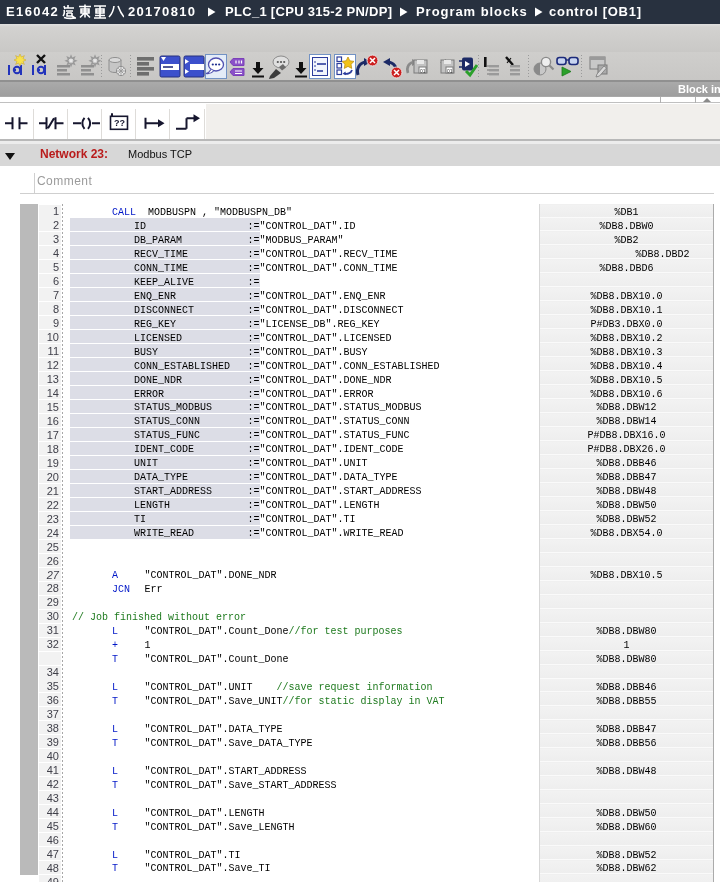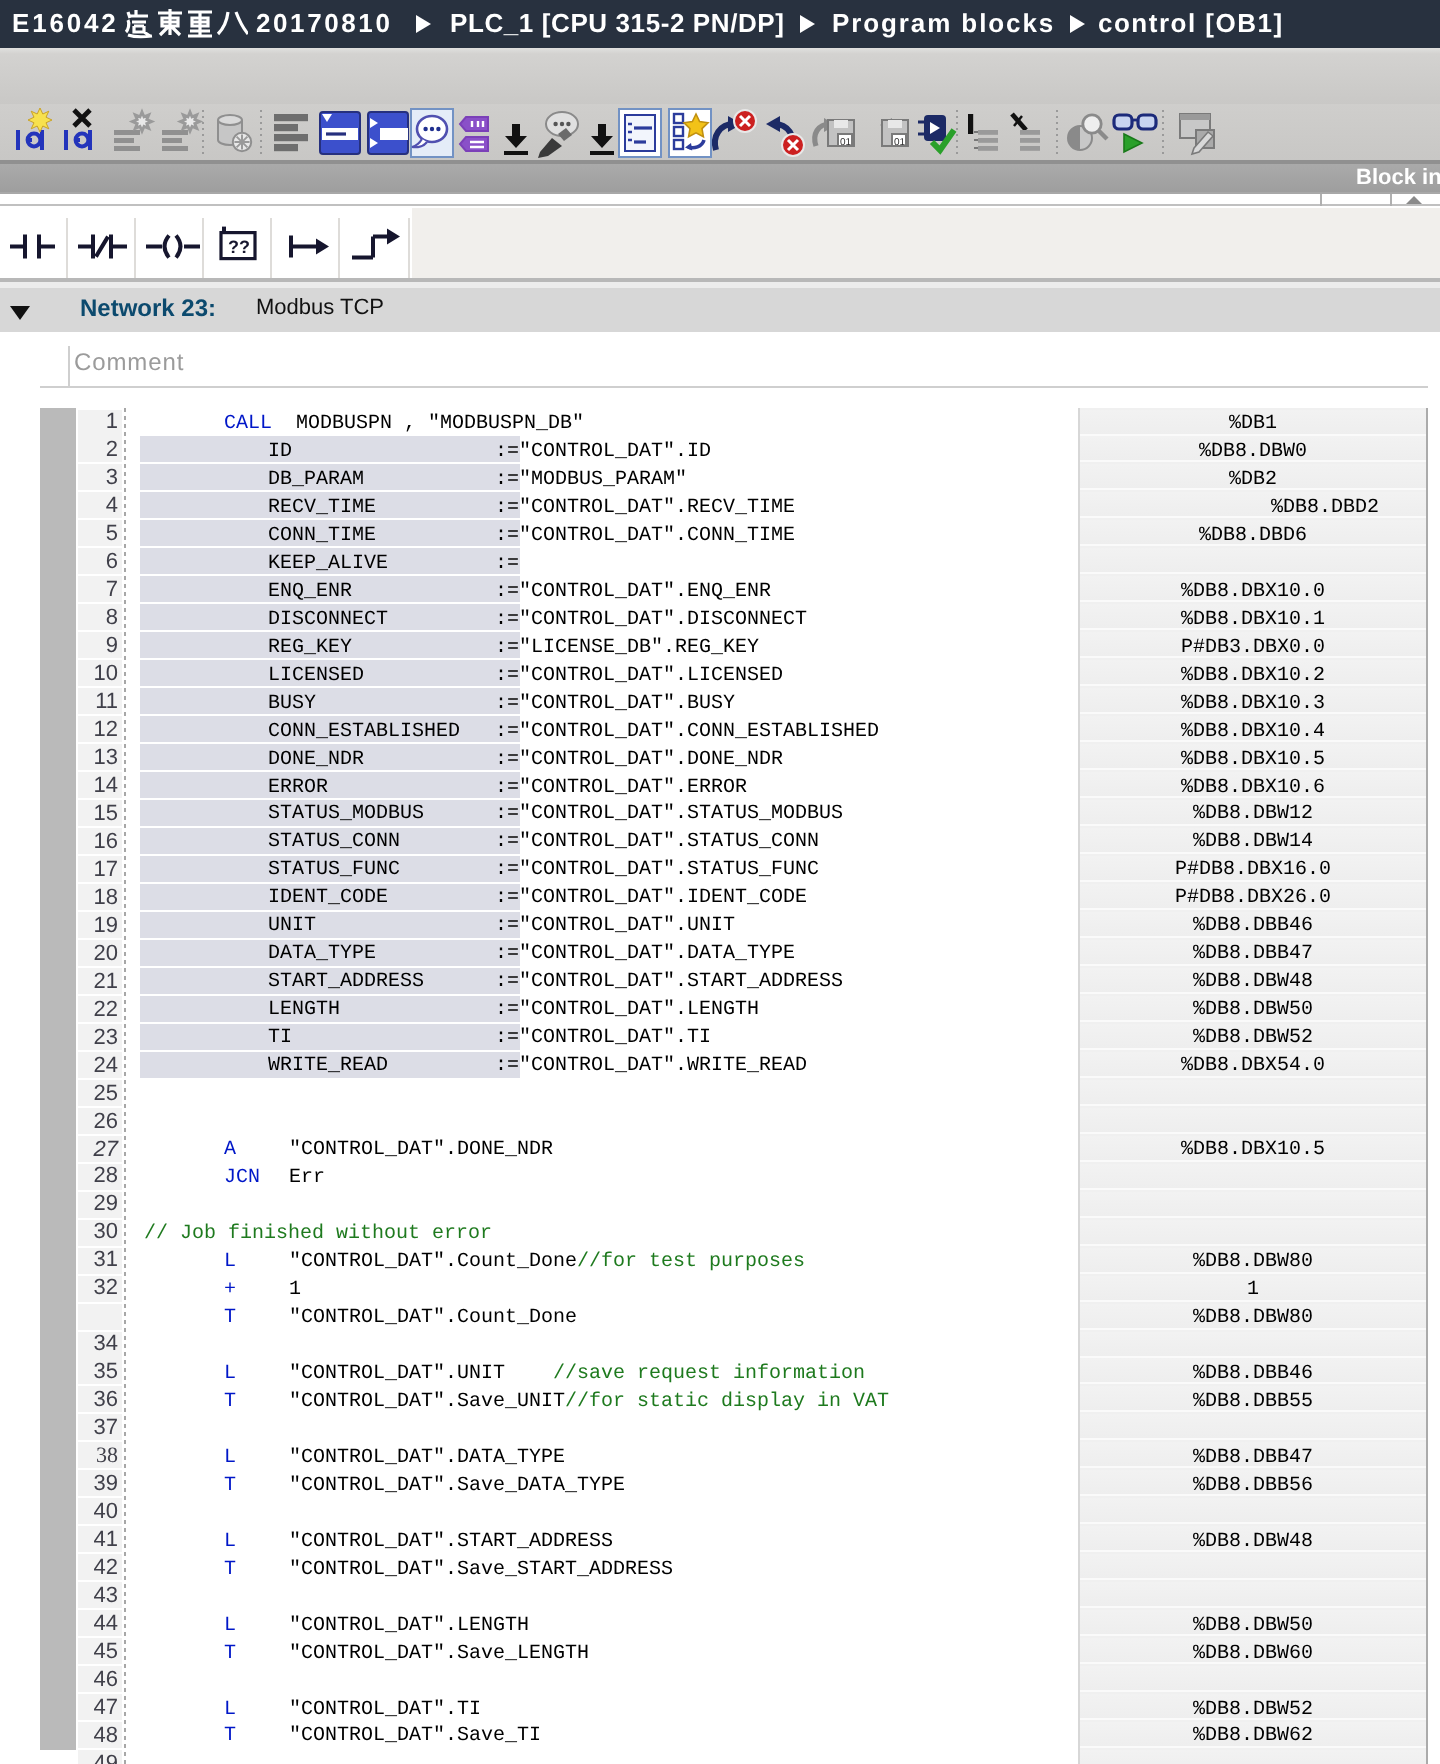--- a/index.html
+++ b/index.html
@@ -16,21 +16,21 @@
 #paneline { left:0; top:80px; width:720px; height:2px; background:#909090; }
 #panehdr { left:0; top:82px; width:720px; height:14px; background:linear-gradient(#aaaaaa,#9e9e9e); }
 #panehdr span { position:absolute; left:678px; top:1px; color:#fff; font-weight:bold; font-size:11px; white-space:pre; }
 #strip1 { left:0; top:96px; width:720px; height:7px; background:#fff; border-top:1px solid #a8a8a8; border-bottom:1px solid #c0c0c0; }
 #ladbar { left:0; top:103px; width:720px; height:36px; background:#fff; }
 #ladbar .btn { position:absolute; top:6px; height:30px; background:#fff; border-right:1px solid #dedcd9; }
 #grayline { left:0; top:139px; width:720px; height:2px; background:#b8b8b8; }
 #band2 { left:0; top:141px; width:720px; height:3px; background:#ececec; }
 #nethdr { left:0; top:144px; width:720px; height:22px; background:#d7d7d7; }
 #nethdr .tri { position:absolute; left:5px; top:9px; width:0; height:0; border-left:5px solid transparent; border-right:5px solid transparent; border-top:7px solid #111; }
-#nethdr .t1 { position:absolute; left:40px; top:3px; font-size:12px; font-weight:bold; color:#0c4a6e; }
+#nethdr .t1 { position:absolute; left:40px; top:3px; font-size:12px; font-weight:bold; color:#b91c1c; }
 #nethdr .t2 { position:absolute; left:128px; top:4px; font-size:11px; color:#111; }
 #commentrow { left:0; top:166px; width:720px; height:38px; background:#fff; }
 #commentrow .lbl { position:absolute; left:37px; top:8px; font-size:12px; color:#9b9b9b; }
 #commentrow .vline { position:absolute; left:34px; top:7px; width:1px; height:20px; background:#cfcfcf; }
 #commentrow .hline { position:absolute; left:20px; top:27px; width:694px; height:1px; background:#cfcfcf; }
 #code { left:0; top:204px; width:720px; height:678px; background:#fff; }
 #graystrip { position:absolute; left:20px; top:0; width:18px; height:671px; background:#bababa; }
 #dotline { position:absolute; left:62px; top:0; width:1px; height:678px; background-image:linear-gradient(#a7a7a7 50%, rgba(255,255,255,0) 50%); background-size:1px 4px; }
 #addrcol { position:absolute; left:539px; top:0; width:175px; height:678px; background:#f0f0f0; border-left:1px solid #d7d7d7; border-right:1px solid #ababab; }
 .nrow { position:absolute; left:39px; width:22px; height:13px; background:#f2f2f2; }
@@ -512,21 +512,21 @@
     <div class="nrow" style="top:489.45px;"></div>
     <div class="num" style="left:20px; top:490.25px;">36</div>
     <div class="arow" style="top:489.45px;"></div>
     <div class="addr" style="top:491.85px;">%DB8.DBB55</div>
     <div class="cl" style="left:112px; top:491.85px;"><i class="kw">T</i></div>
     <div class="cl" style="left:144.5px; top:491.85px;">"CONTROL_DAT".Save_UNIT<i class="cm">//for static display in VAT</i></div>
     <div class="nrow" style="top:503.42px;"></div>
     <div class="num" style="left:20px; top:504.22px;">37</div>
     <div class="arow" style="top:503.42px;"></div>
     <div class="nrow" style="top:517.39px;"></div>
-    <div class="num" style="left:20px; top:518.19px;font-family:Liberation Serif, serif;">38</div>
+    <div class="num" style="left:20px; top:518.19px;">38</div>
     <div class="arow" style="top:517.39px;"></div>
     <div class="addr" style="top:519.79px;">%DB8.DBB47</div>
     <div class="cl" style="left:112px; top:519.79px;"><i class="kw">L</i></div>
     <div class="cl" style="left:144.5px; top:519.79px;">"CONTROL_DAT".DATA_TYPE</div>
     <div class="nrow" style="top:531.36px;"></div>
     <div class="num" style="left:20px; top:532.16px;">39</div>
     <div class="arow" style="top:531.36px;"></div>
     <div class="addr" style="top:533.76px;">%DB8.DBB56</div>
     <div class="cl" style="left:112px; top:533.76px;"><i class="kw">T</i></div>
     <div class="cl" style="left:144.5px; top:533.76px;">"CONTROL_DAT".Save_DATA_TYPE</div>

